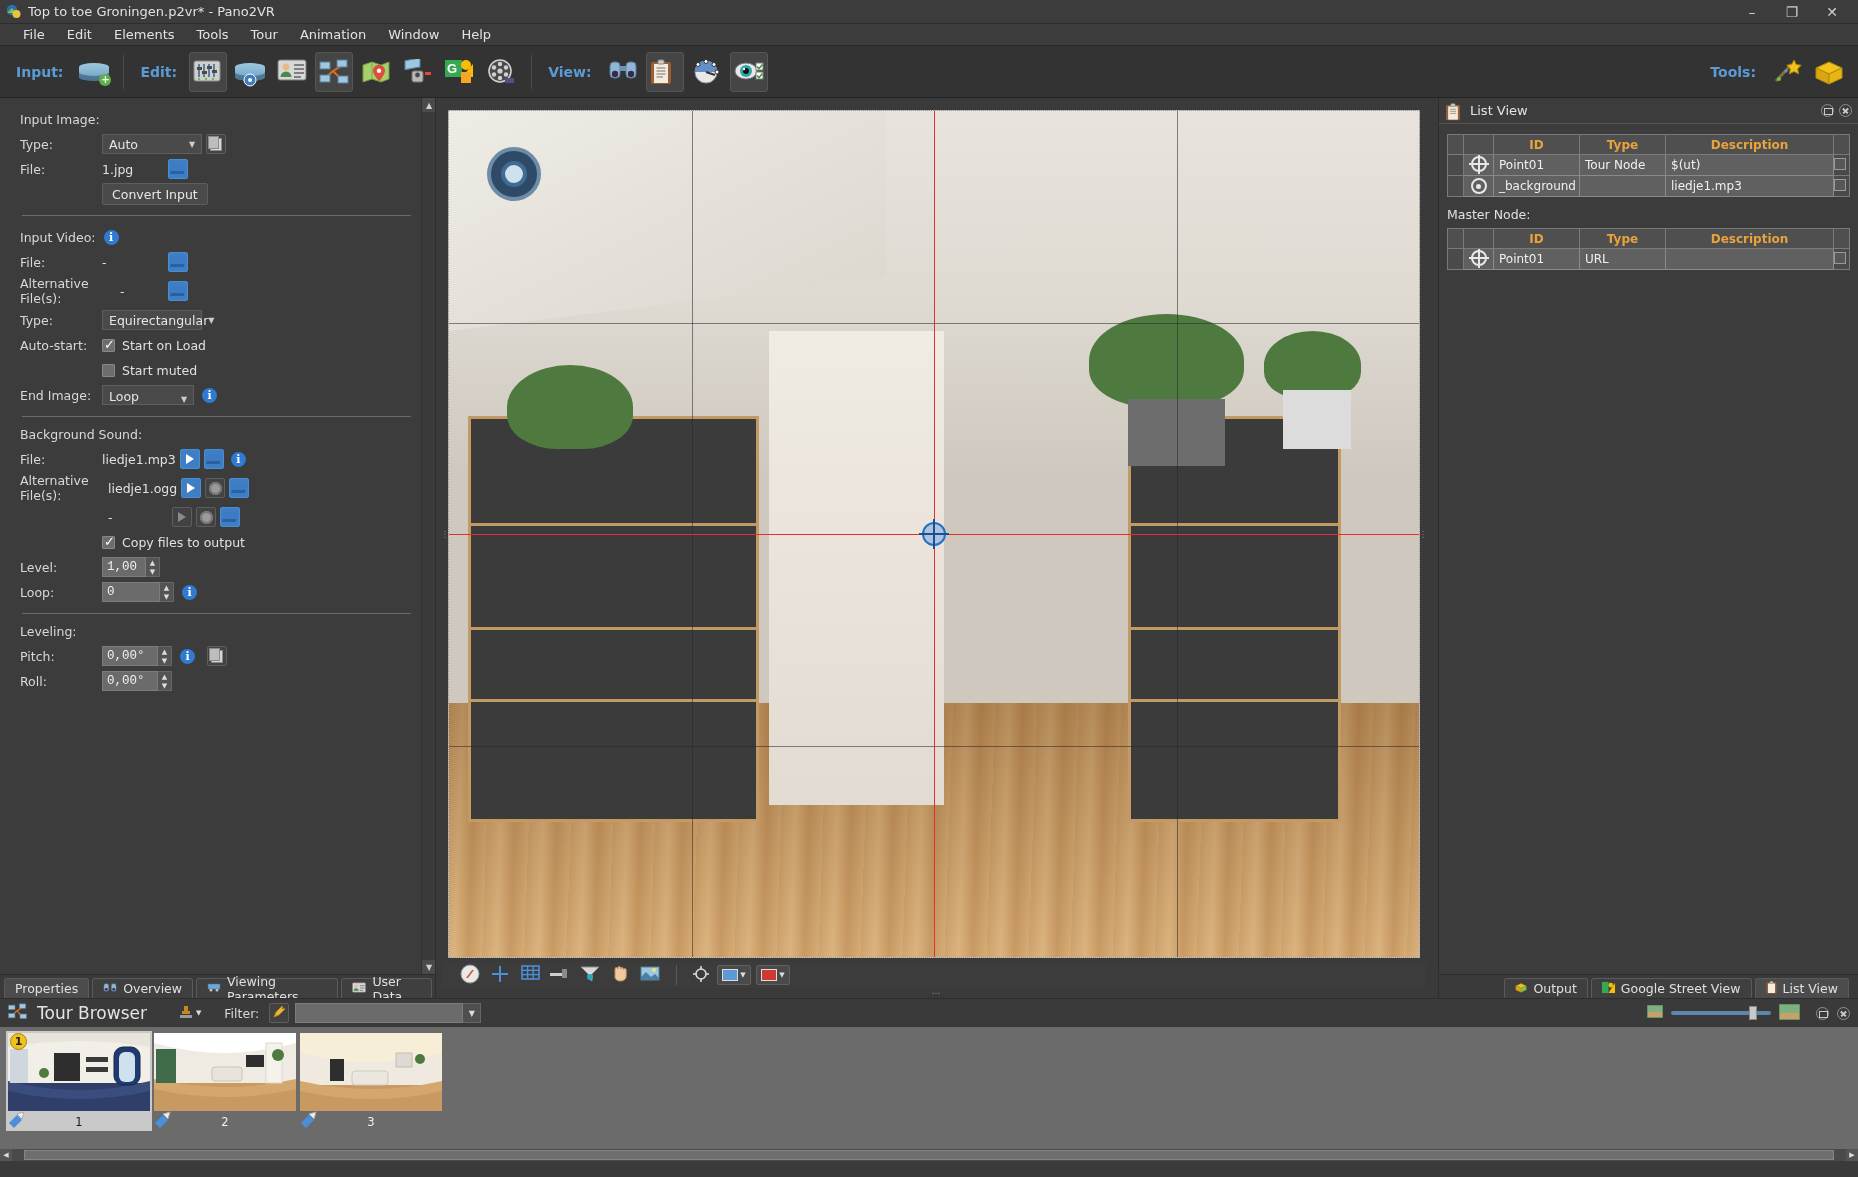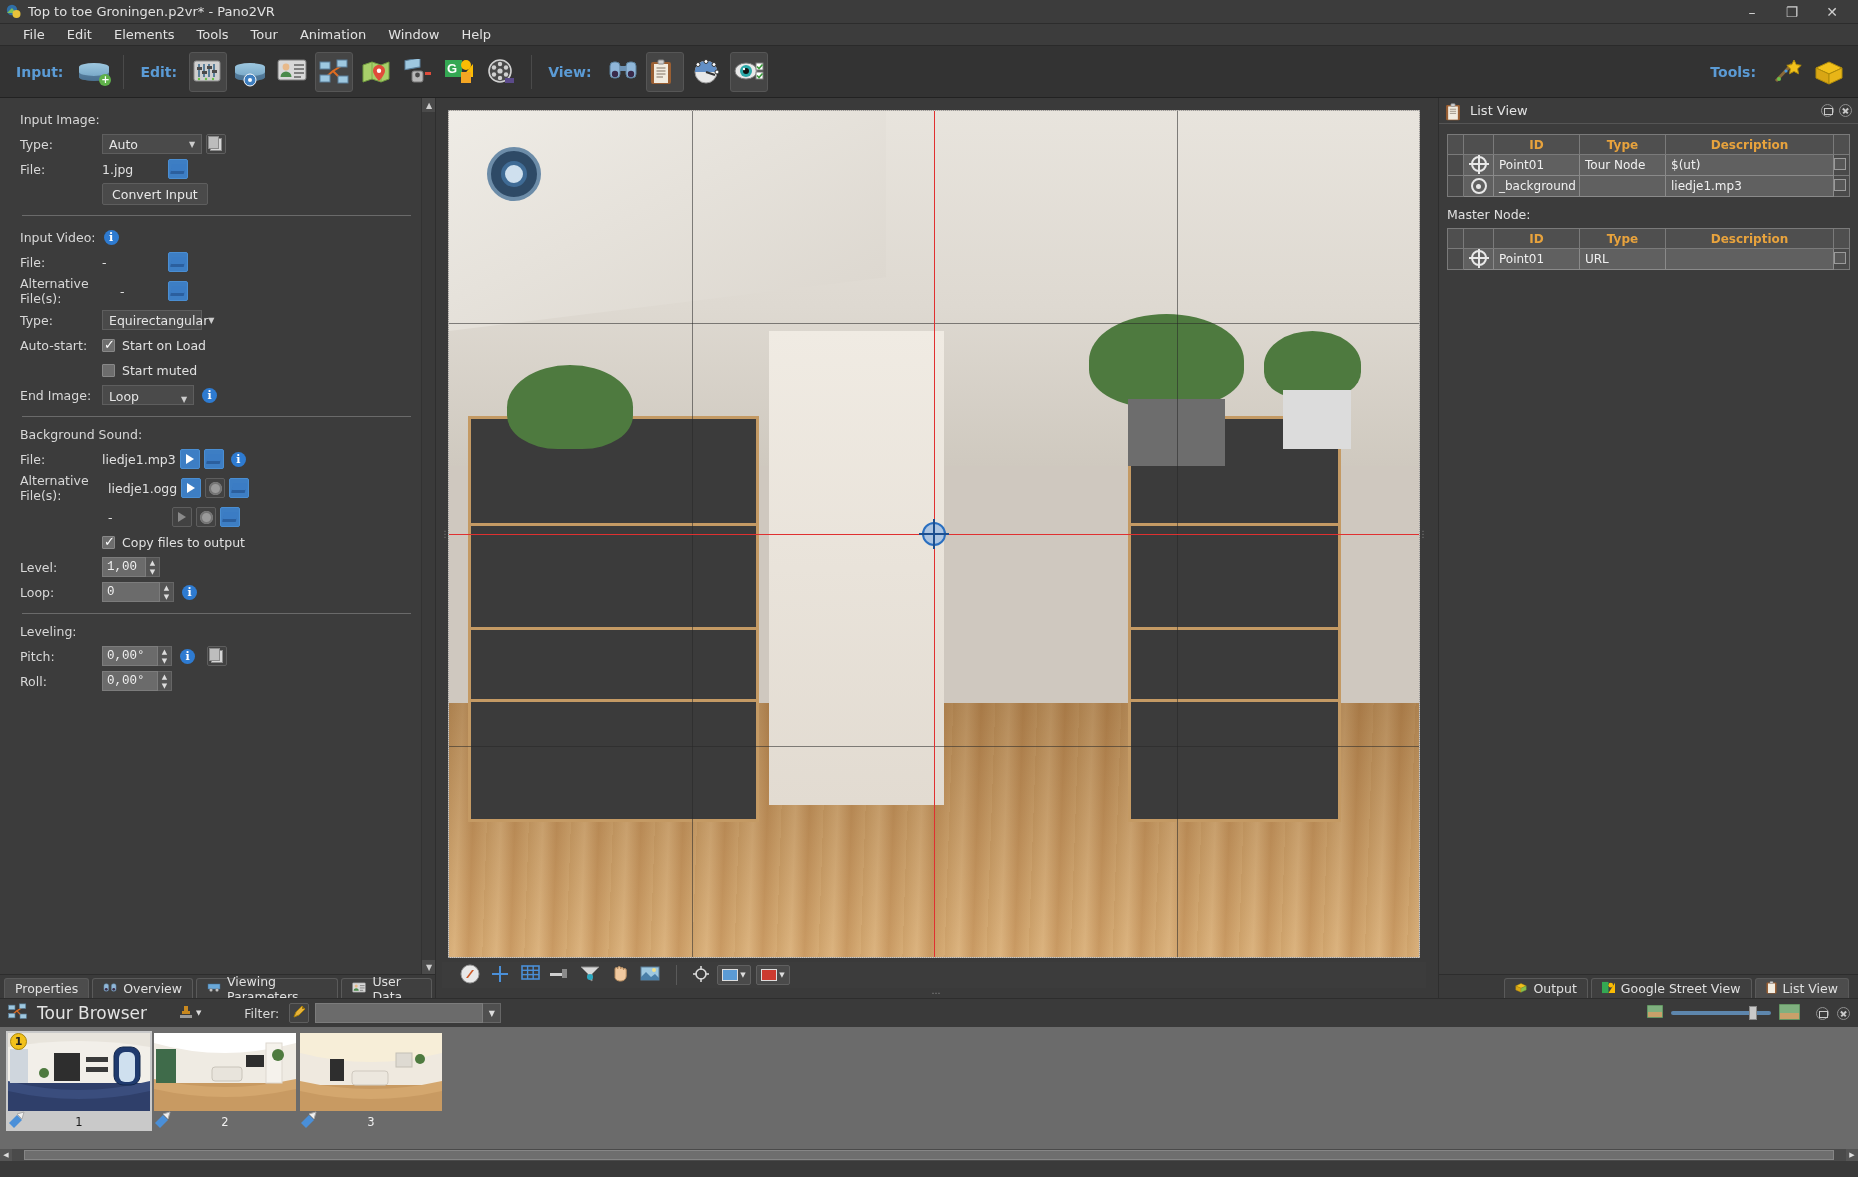--- a/index.html
+++ b/index.html
@@ -985,21 +985,21 @@
       <span class="tb-title">Tour Browser</span>
       <span style="margin-left:22px;display:flex;align-items:center;gap:3px">
         <span>
           <svg width="14" height="16" viewBox="0 0 14 16">
               <path d="M5 2 h4 v5 h2 v3 h-8 v-3 h2z" fill="#c8881f"></path>
               <rect x="1" y="11" width="12" height="3" fill="#9a9a9a"></rect>
             </svg>
         </span>
         <span style="font-size:7px;color:#ddd">▼</span>
       </span>
-      <span class="filter-label" style="margin-left:33px">Filter:</span>
+      <span class="filter-label" style="margin-left:13px">Filter:</span>
       <span style="display:flex;align-items:center;gap:6px">
         <span class="sq-btn plain" style="margin-left:0">
           <span>
             <svg width="14" height="14" viewBox="0 0 14 14">
                 <path d="M2 12 L4 7 L10 1 L13 4 L7 10z" fill="#e8b33a" stroke="#a8800a"></path>
                 <circle cx="11" cy="3" r="1" fill="#7a5a0a"></circle>
               </svg>
           </span>
         </span>
         <span style="display:flex">

